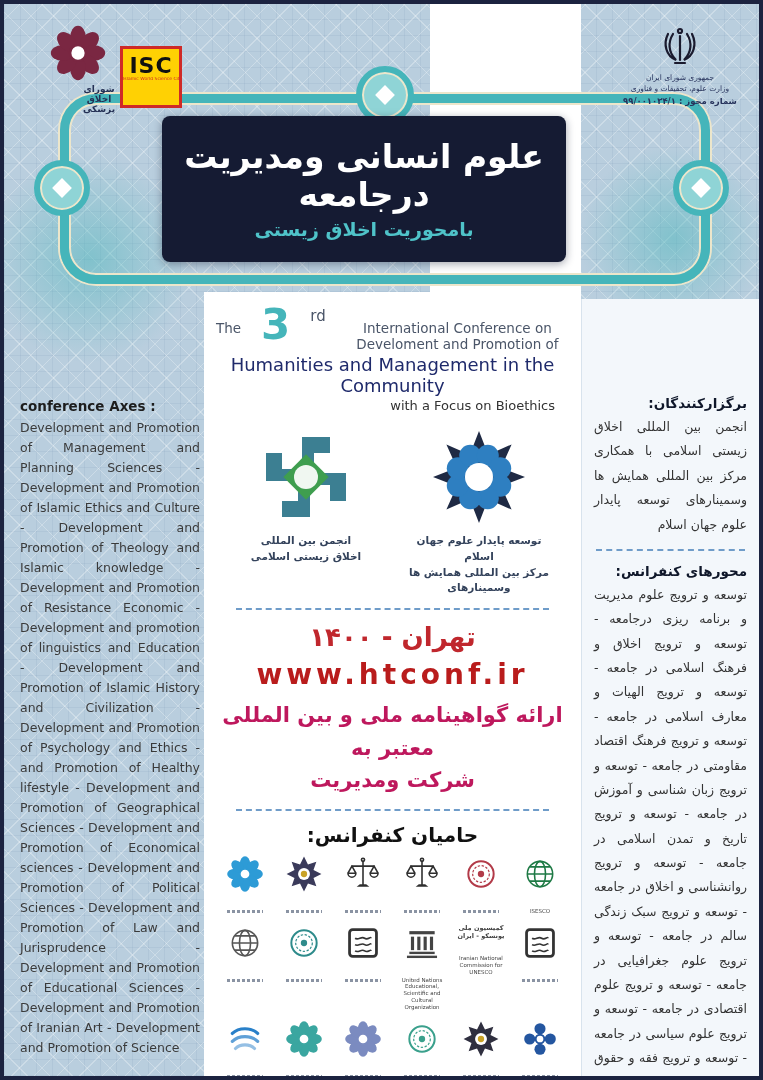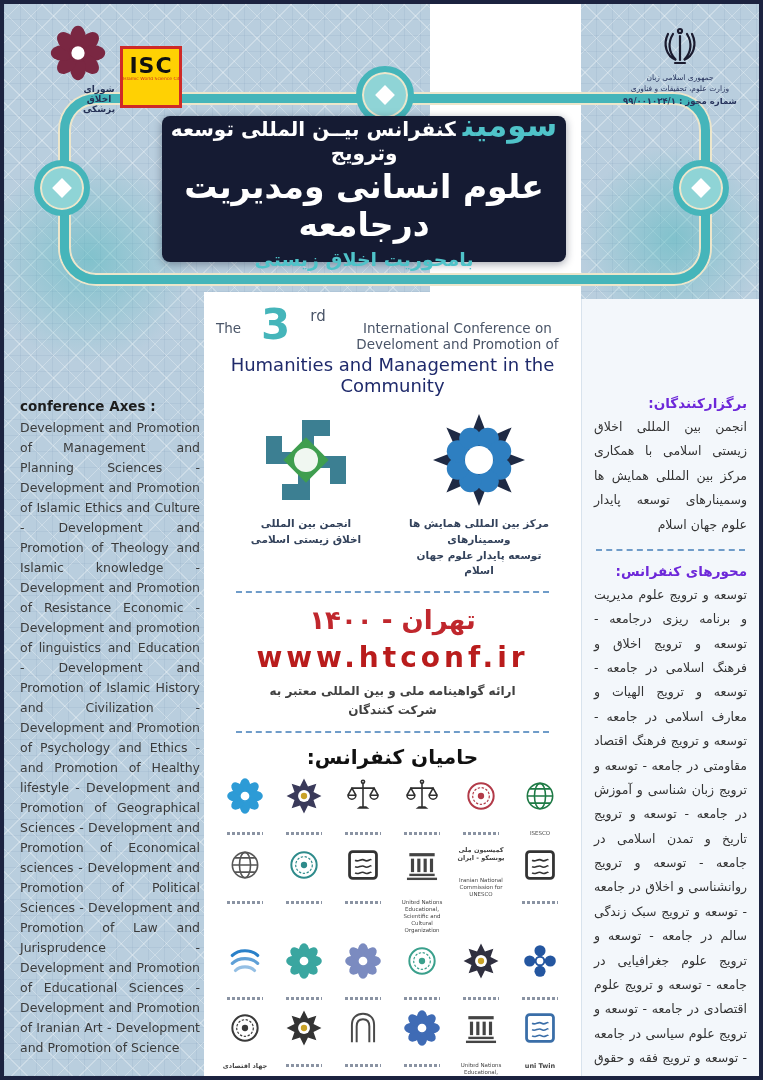--- a/index.html
+++ b/index.html
@@ -68,57 +68,54 @@
   .orgs{display:flex;justify-content:center;gap:23px;margin-top:16px;}
   .org{width:150px;}
   .org .icon{width:96px;height:96px;margin:0 auto;}
   .org .cap{font-size:10.5px;font-weight:bold;color:#33425b;direction:rtl;line-height:1.5;margin-top:8px;}
 
   hr.dashed{border:none;border-top:2px dashed #6f9cc9;margin:12px 20px;}
   .right-col hr.dashed{margin:12px 2px;}
 
   .city{color:#c0272d;font-weight:bold;font-size:26px;direction:rtl;margin-top:6px;}
   .site{color:#b91c1c;font-weight:bold;font-size:28px;letter-spacing:4px;margin-top:6px;}
-  .cert{font-weight:bold;color:#404040;font-size:12px;direction:rtl;line-height:1.55;margin-top:8px;}
+  .cert{font-weight:bold;color:#be185d;font-size:21px;direction:rtl;line-height:1.55;margin-top:8px;}
   .sp-head{font-weight:bold;font-size:20px;color:#111;direction:rtl;margin:10px 0 6px;}
 
   .sponsors-grid{display:grid;grid-template-columns:repeat(6,1fr);column-gap:5px;row-gap:9px;padding:2px 2px;}
   .sponsor-cell{display:flex;flex-direction:column;align-items:center;justify-content:flex-start;gap:15px;min-height:58px;}
   .sponsor-icon{width:38px;height:38px;}
   .sponsor-icon svg{width:100%;height:100%;display:block;}
   .squiggle{width:36px;height:3px;margin-top:2px;
     background:repeating-linear-gradient(90deg,#8a93a3 0 3px,transparent 3px 5px);}
   .caption{font-size:5.5px;color:#444;line-height:1.25;text-align:center;max-width:58px;}
   .caption.fa{direction:rtl;font-size:6.5px;font-weight:bold;}
 
   .left-col .h{font-size:13.5px;font-weight:bold;color:#1d1d1d;margin-bottom:4px;}
   .left-col .body{font-size:12.5px;color:#3a3a3a;line-height:1.6;text-align:justify;}
 
-  .right-col .h{font-size:13.5px;font-weight:bold;color:#6d28d9;margin-bottom:4px;}
+  .right-col .h{font-size:13.5px;font-weight:bold;color:#0f172a;margin-bottom:4px;}
   .right-col .body{font-size:12.5px;color:#333;line-height:1.95;text-align:justify;}
 </style>
 </head>
 <body>
 
 <div class="poster">
 
   <div class="blob l"></div>
   <div class="blob r"></div>
 
   <div class="top-strip"></div>
 
   <div class="frame"></div>
   <div class="medal l"></div>
   <div class="medal r"></div>
   <div class="medal t"></div>
 
   <div class="navy-box">
-    <div class="t-line1">
-      <span class="hl">سومین</span><span>کنفرانس بیــن المللی توسعه وترویج</span>
-    </div>
     <div class="t-line2">علوم انسانی ومدیریت درجامعه</div>
     <div class="t-line3">بامحوریت اخلاق زیستی</div>
   </div>
 
   <div class="sbmu">
     <div class="icon"><svg viewBox="0 0 48 48" xmlns="http://www.w3.org/2000/svg">
           <g fill="#7a2742">
             <ellipse cx="24" cy="11" rx="6.5" ry="9.5" transform="rotate(0 24 24)"></ellipse>
             <ellipse cx="24" cy="11" rx="6.5" ry="9.5" transform="rotate(45 24 24)"></ellipse>
             <ellipse cx="24" cy="11" rx="6.5" ry="9.5" transform="rotate(90 24 24)"></ellipse>
@@ -140,34 +137,35 @@
   <div class="gov">
     <div class="icon"><svg viewBox="0 0 48 48" xmlns="http://www.w3.org/2000/svg">
           <g fill="none" stroke="#1a1a2e" stroke-width="2.2" stroke-linecap="round">
             <circle cx="24" cy="7" r="2"></circle>
             <path d="M24 12v24"></path>
             <path d="M17 10c-5 8-5 18 3 26-10-4-13-16-8-26"></path>
             <path d="M31 10c5 8 5 18-3 26 10-4 13-16 8-26"></path>
             <path d="M19 39h10"></path>
           </g>
         </svg></div>
-    <div class="gl">جمهوری اسلامی زبان</div>
+    <div class="gl">جمهوری شورای ایران</div>
     <div class="gl">وزارت علوم، تحقیقات و فناوری</div>
     <div class="gl num">شماره مجوز : ۹۹/۰۰۱۰۳۴/۱</div>
   </div>
 
   <div class="main-col">
     <div class="en-title">
       <div class="l1">
         <span class="the">The</span>
         <span class="num">3</span>
         <span class="ord">rd</span>
         <span>International Conference on Develoment and Promotion of</span>
       </div>
       <div class="l2">Humanities and Management in the Community</div>
+      <div class="l3">with a Focus on Bioethics</div>
     </div>
 
     <div class="orgs">
       <div class="org">
         <div class="icon"><svg viewBox="0 0 48 48" xmlns="http://www.w3.org/2000/svg">
               <g fill="#3c7f92">
                 <path d="M22 4h14v8h-8v6h-6z" transform="rotate(0 24 24)"></path>
                 <path d="M22 4h14v8h-8v6h-6z" transform="rotate(90 24 24)"></path>
                 <path d="M22 4h14v8h-8v6h-6z" transform="rotate(180 24 24)"></path>
                 <path d="M22 4h14v8h-8v6h-6z" transform="rotate(270 24 24)"></path>
@@ -187,33 +185,33 @@
               <circle cx="28.4" cy="34.6" r="5.5" fill="#2e7fc1"></circle>
               <circle cx="19.6" cy="34.6" r="5.5" fill="#2e7fc1"></circle>
               <circle cx="13.4" cy="28.4" r="5.5" fill="#2e7fc1"></circle>
               <circle cx="13.4" cy="19.6" r="5.5" fill="#2e7fc1"></circle>
               <circle cx="19.6" cy="13.4" r="5.5" fill="#2e7fc1"></circle>
               <circle cx="28.4" cy="13.4" r="5.5" fill="#2e7fc1"></circle>
               <circle cx="34.6" cy="19.6" r="5.5" fill="#2e7fc1"></circle>
               <circle cx="24" cy="24" r="7" fill="#fff"></circle>
             </svg></div>
         <div class="cap">
+          <div>توسعه پایدار علوم جهان اسلام</div>
           <div>مرکز بین المللی همایش ها وسمینارهای</div>
-          <div>توسعه پایدار علوم جهان اسلام</div>
         </div>
       </div>
     </div>
 
     <hr class="dashed">
 
     <div class="city">تهران - ۱۴۰۰</div>
     <div class="site">www.htconf.ir</div>
     <div class="cert">
       <div>ارائه گواهینامه ملی و بین المللی معتبر به</div>
-      <div>شرکت کنندگان</div>
+      <div>شرکت ومدیریت</div>
     </div>
 
     <hr class="dashed">
 
     <div class="sp-head">حامیان کنفرانس:</div>
     <div class="sponsors-grid">
         <div class="sponsor-cell">
           <div class="sponsor-icon">
             <svg viewBox="0 0 48 48" xmlns="http://www.w3.org/2000/svg">
               <g fill="#2d9bd6">

